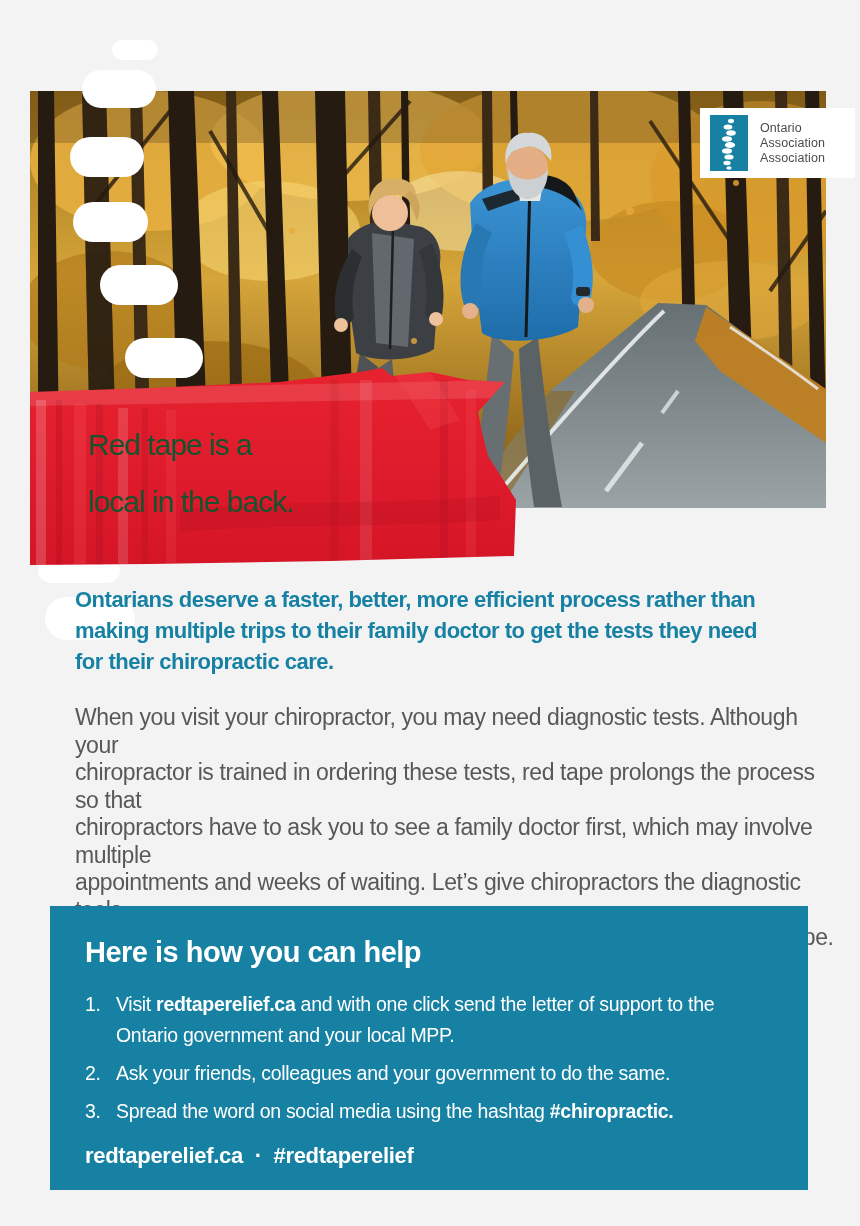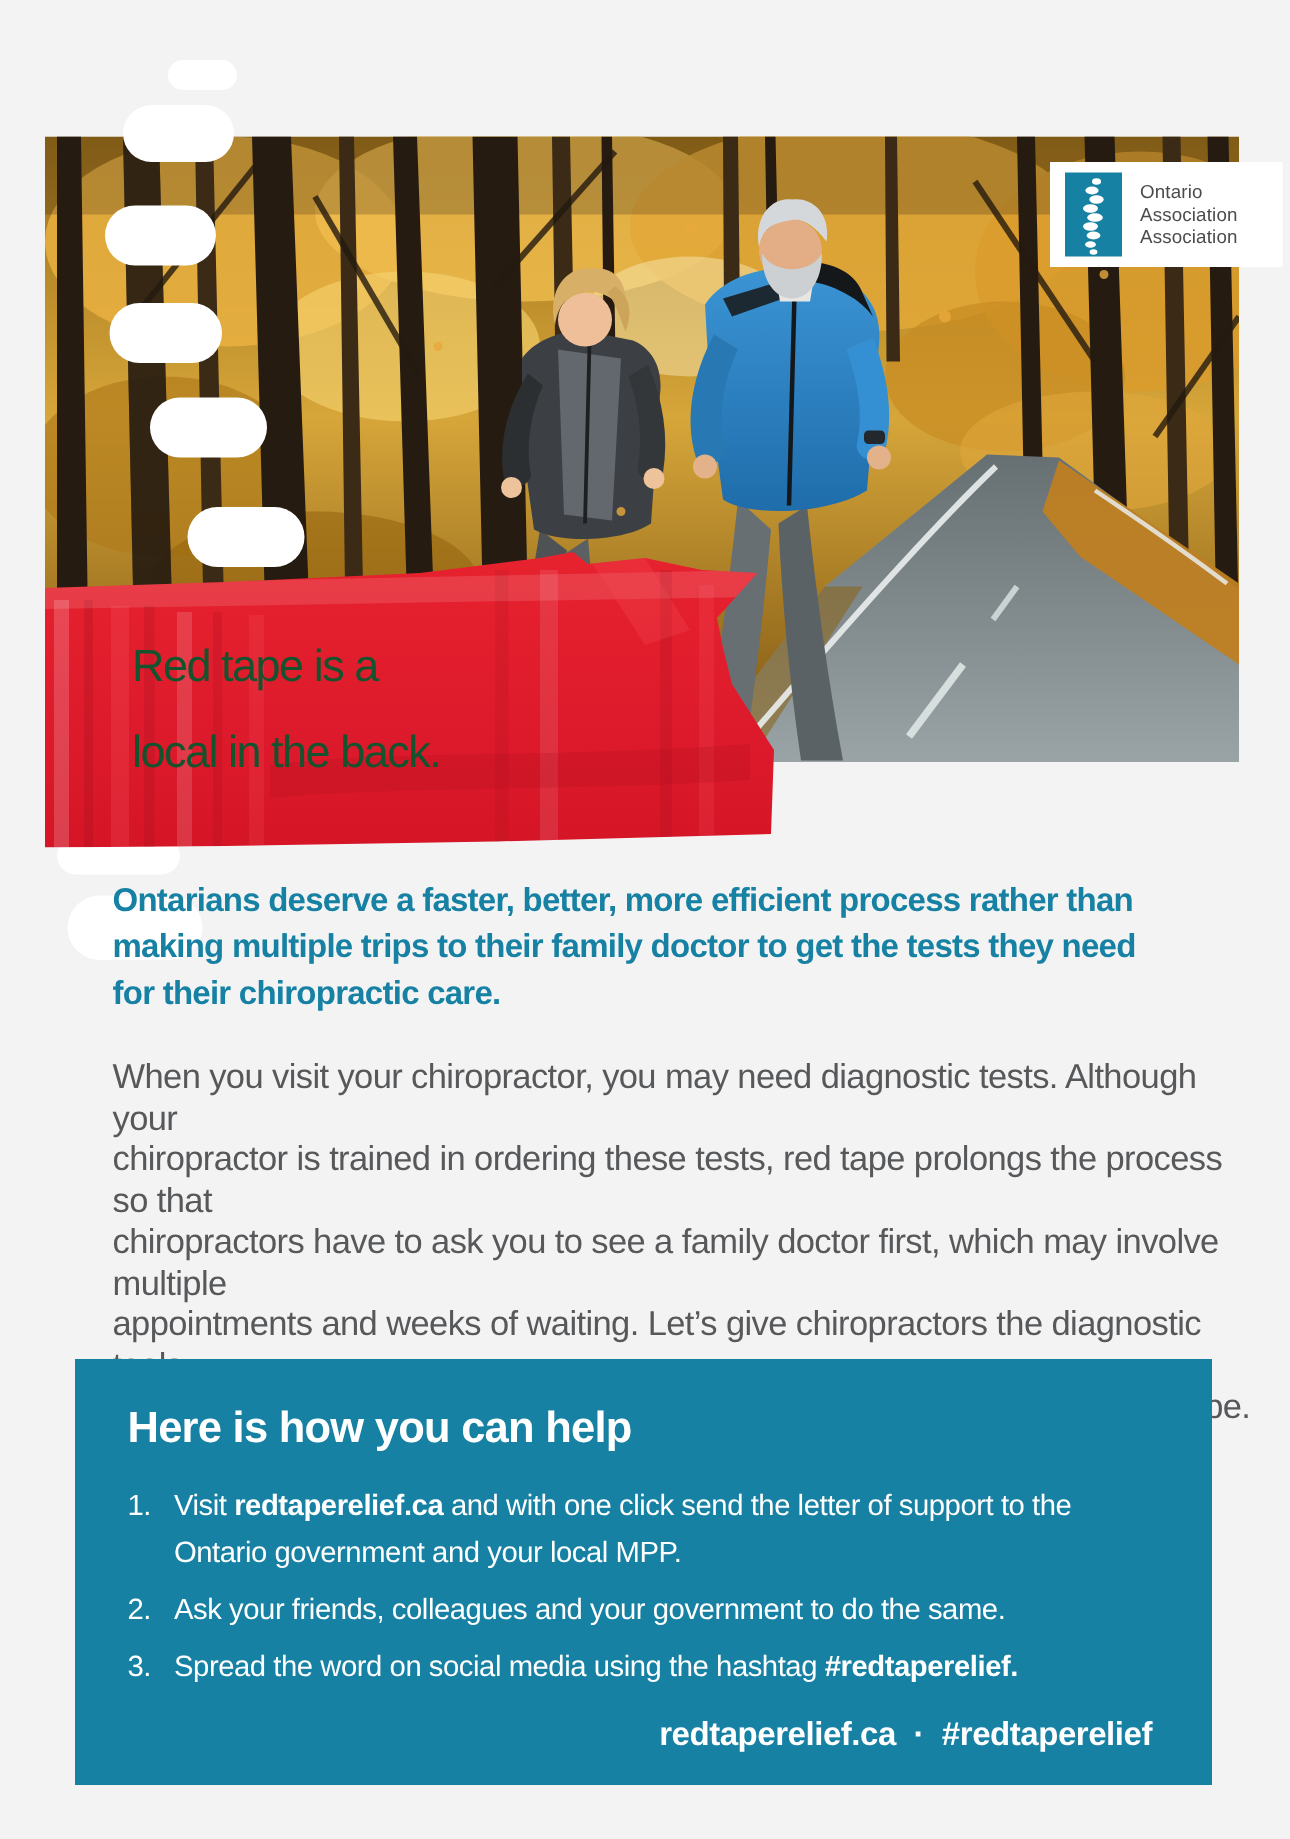--- a/index.html
+++ b/index.html
@@ -47,21 +47,21 @@
   .help-box{
     position:absolute;left:50px;top:858px;width:758px;height:284px;z-index:5;
     background:var(--accent_teal,#1681a3);color:#ffffff;padding:30px 40px 0 35px;margin-top:48px;
   }
   .help-title{font-size:29px;font-weight:700;letter-spacing:-.5px;}
   .help-list{margin-top:20px;}
   .hitem{display:flex;margin-bottom:7px;font-size:19.5px;line-height:31px;letter-spacing:-.3px;}
   .hnum{width:31px;flex:0 0 auto;}
   .htext{flex:1;}
   .help-footer{
-    margin-top:16px;text-align:right;font-size:22px;font-weight:700;letter-spacing:-.3px;word-spacing:6px;
+    margin-top:16px;text-align:left;font-size:22px;font-weight:700;letter-spacing:-.3px;word-spacing:6px;
   }
 </style>
 </head>
 <body>
 
 <div class="page">
 
   <div class="photo">
     <svg viewBox="0 0 796 417" preserveAspectRatio="none">
       <defs>
@@ -267,19 +267,19 @@
         <div class="hitem">
           <div class="hnum">1.</div>
           <div class="htext">Visit <b>redtaperelief.ca</b> and with one click send the letter of support to the Ontario government and your local MPP.</div>
         </div>
         <div class="hitem">
           <div class="hnum">2.</div>
           <div class="htext">Ask your friends, colleagues and your government to do the same.</div>
         </div>
         <div class="hitem">
           <div class="hnum">3.</div>
-          <div class="htext">Spread the word on social media using the hashtag <b>#redtaperelief.</b></div>
+          <div class="htext">Spread the word on social media using the hashtag <b>#chiropractic.</b></div>
         </div>
       </div>
     <div class="help-footer">redtaperelief.ca · #redtaperelief</div>
   </div>
 
 </div>
 
 </body></html>

